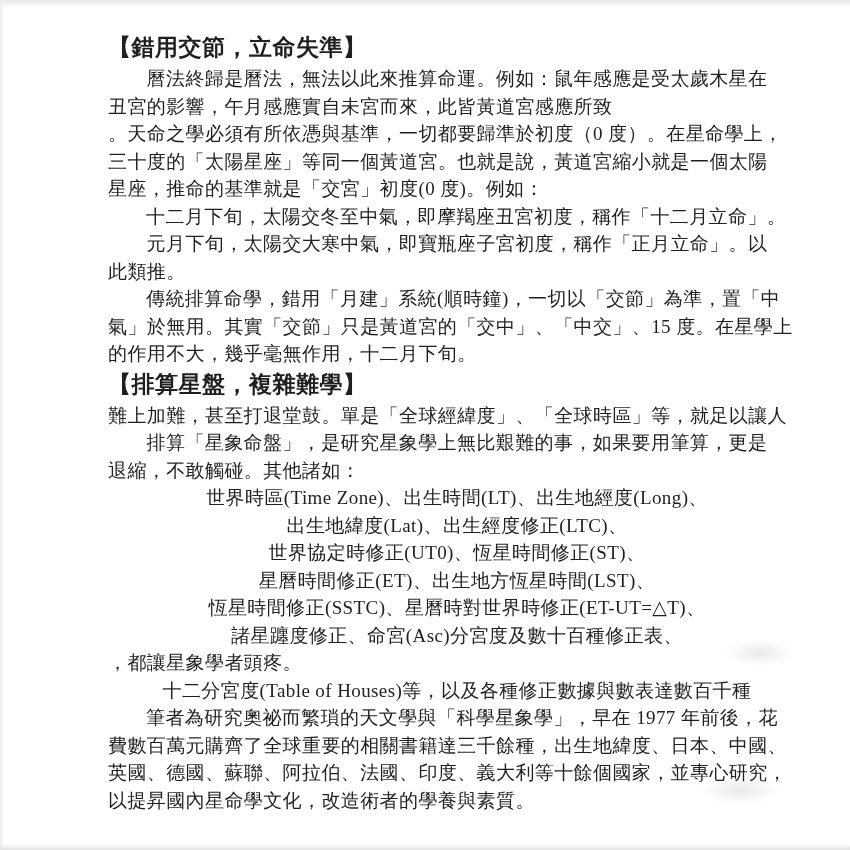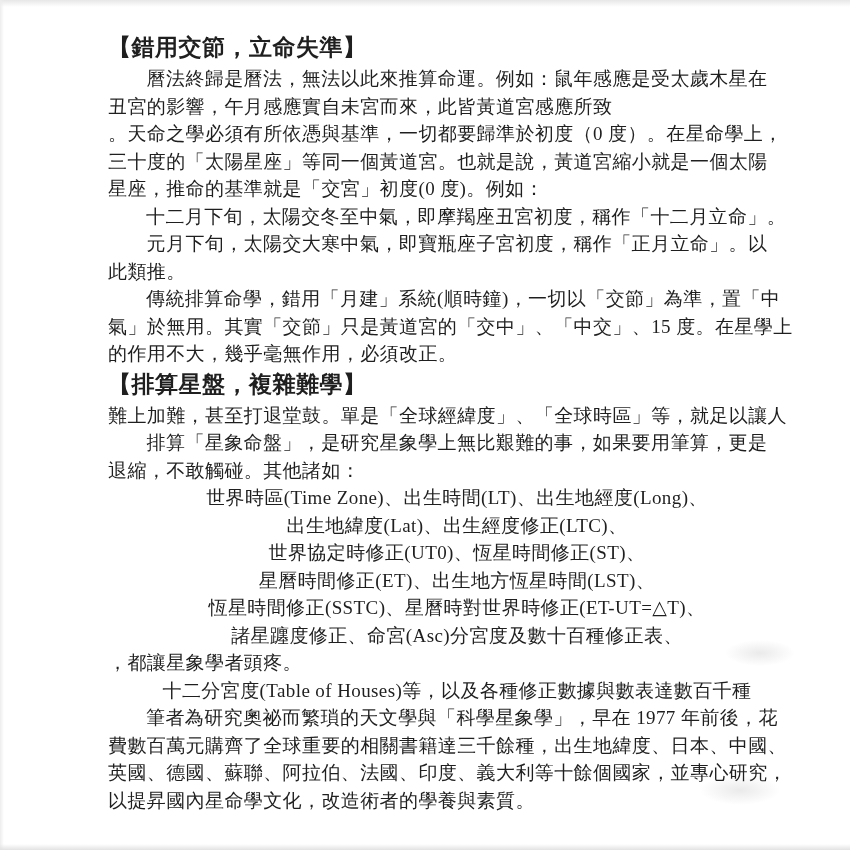--- a/index.html
+++ b/index.html
@@ -83,21 +83,21 @@
       <div class="doc-line indent">曆法終歸是曆法，無法以此來推算命運。例如：鼠年感應是受太歲木星在</div>
       <div class="doc-line">丑宮的影響，午月感應實自未宮而來，此皆黃道宮感應所致</div>
       <div class="doc-line">。天命之學必須有所依憑與基準，一切都要歸準於初度（0 度）。在星命學上，</div>
       <div class="doc-line">三十度的「太陽星座」等同一個黃道宮。也就是說，黃道宮縮小就是一個太陽</div>
       <div class="doc-line">星座，推命的基準就是「交宮」初度(0 度)。例如：</div>
       <div class="doc-line indent">十二月下旬，太陽交冬至中氣，即摩羯座丑宮初度，稱作「十二月立命」。</div>
       <div class="doc-line indent">元月下旬，太陽交大寒中氣，即寶瓶座子宮初度，稱作「正月立命」。以</div>
       <div class="doc-line">此類推。</div>
       <div class="doc-line indent">傳統排算命學，錯用「月建」系統(順時鐘)，一切以「交節」為準，置「中</div>
       <div class="doc-line">氣」於無用。其實「交節」只是黃道宮的「交中」、「中交」、15 度。在星學上</div>
-      <div class="doc-line">的作用不大，幾乎毫無作用，必須改正。</div>
+      <div class="doc-line">的作用不大，幾乎毫無作用，十二月下旬。</div>
       <div class="doc-heading">【排算星盤，複雜難學】</div>
       <div class="doc-line">難上加難，甚至打退堂鼓。單是「全球經緯度」、「全球時區」等，就足以讓人</div>
       <div class="doc-line indent">排算「星象命盤」，是研究星象學上無比艱難的事，如果要用筆算，更是</div>
       <div class="doc-line">退縮，不敢觸碰。其他諸如：</div>
       <div class="doc-line indent">世界時區(Time Zone)、出生時間(LT)、出生地經度(Long)、</div>
       <div class="doc-line indent">出生地緯度(Lat)、出生經度修正(LTC)、</div>
       <div class="doc-line indent">世界協定時修正(UT0)、恆星時間修正(ST)、</div>
       <div class="doc-line indent">星曆時間修正(ET)、出生地方恆星時間(LST)、</div>
       <div class="doc-line indent">恆星時間修正(SSTC)、星曆時對世界時修正(ET-UT=△T)、</div>
       <div class="doc-line indent">諸星躔度修正、命宮(Asc)分宮度及數十百種修正表、</div>

